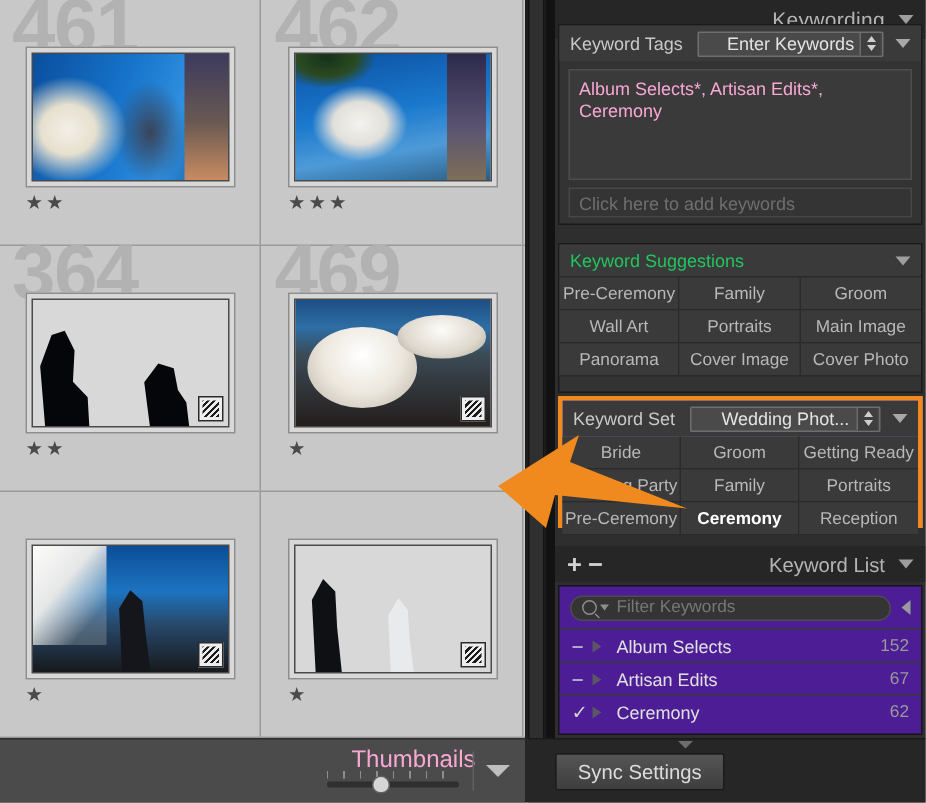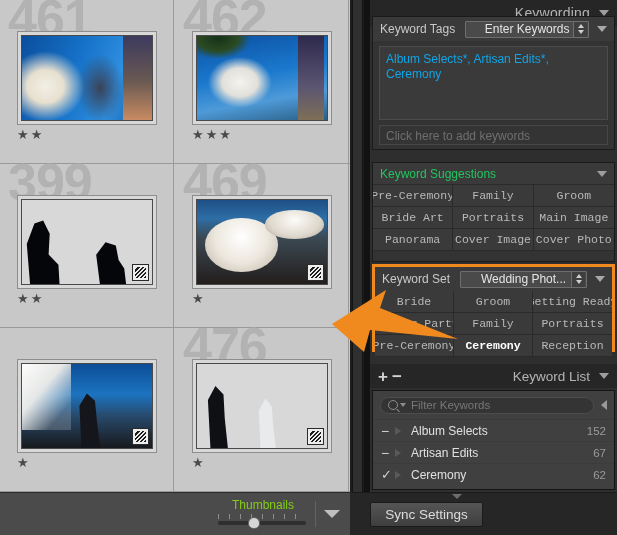--- a/index.html
+++ b/index.html
@@ -108,50 +108,50 @@
   .spinner{
     position:absolute;right:1px;top:0;width:14px;height:15px;background:#3f3f3f;border-left:1px solid #6e6e6e;
     display:flex;flex-direction:column;align-items:center;justify-content:center;gap:2px;box-sizing:border-box;
   }
   .spin-up{width:0;height:0;border-left:3px solid transparent;border-right:3px solid transparent;border-bottom:4px solid #cfcfcf;}
   .spin-dn{width:0;height:0;border-left:3px solid transparent;border-right:3px solid transparent;border-top:4px solid #cfcfcf;}
   .tri-sm{width:0;height:0;border-left:5px solid transparent;border-right:5px solid transparent;border-top:6px solid #a8a8a8;margin-left:8px;}
 
   .kw-textarea{
     margin:5px 6px 0 6px;height:74px;background:#3a3a3a;border:1px solid #4c4c4c;
-    color:#0ea5e9;font-size:12px;padding:5px 6px;box-sizing:border-box;line-height:15px;
+    color:#f9a8d4;font-size:12px;padding:5px 6px;box-sizing:border-box;line-height:15px;
   }
   .kw-add{
     margin:5px 6px 6px 6px;height:20px;background:#343434;border:1px solid #474747;
     color:#6f6f6f;font-size:12px;padding:2px 6px;box-sizing:border-box;line-height:16px;
   }
 
   .sect-title{display:flex;align-items:center;height:22px;padding:0 7px;box-sizing:border-box;background:#3a3a3a;border-bottom:1px solid #2a2a2a;}
   .sect-title .lbl{color:#22c55e;font-size:12px;flex:1;}
 
   .kgrid{display:grid;grid-template-columns:1fr 1fr 1fr;background:#2a2a2a;}
   .kgrid .kc{
     height:22px;display:flex;align-items:center;justify-content:center;
     background:#3a3a3a;color:#b8b8b8;font-size:11.5px;
     border-right:1px solid #2a2a2a;border-bottom:1px solid #2a2a2a;box-sizing:border-box;
-    white-space:nowrap;overflow:hidden;font-family:Liberation Mono, monospace;
+    white-space:nowrap;overflow:hidden;
   }
   .kgrid .kc:nth-child(3n){border-right:none;}
   .kgrid .kc.active{color:#ffffff;font-weight:bold;}
 
   
   .kwset-wrap{position:absolute;left:2px;top:264px;width:243px;height:88px;border:3px solid #f08a1e;box-sizing:border-box;background:#f0abfc;}
 
   
   .klist-head{position:absolute;left:0;top:364px;width:247px;height:24px;background:#262626;display:flex;align-items:center;padding:0 8px;box-sizing:border-box;}
   .plusminus{color:#d2d2d2;font-size:17px;line-height:1;margin-right:4px;font-weight:bold;}
   .klist-head .spacer{flex:1;}
   .klist-head .title{color:#b4b4b4;font-size:13.5px;}
 
-  .klist-body{position:absolute;left:2px;top:390px;width:243px;height:100px;background:#404040;border:1px solid #151515;box-sizing:border-box;}
+  .klist-body{position:absolute;left:2px;top:390px;width:243px;height:100px;background:#4c1d95;border:1px solid #151515;box-sizing:border-box;}
   .filterbar{height:28px;display:flex;align-items:center;padding:0 7px;box-sizing:border-box;}
   .search-pill{
     flex:1;height:17px;border:1px solid #4d4d4d;border-radius:9px;background:#343434;
     display:flex;align-items:center;padding:0 7px;box-sizing:border-box;
   }
   .mag{width:8px;height:8px;border:1.4px solid #8d8d8d;border-radius:50%;position:relative;flex:none;}
   .mag:after{content:"";position:absolute;right:-3px;bottom:-2px;width:4px;height:1.4px;background:#8d8d8d;transform:rotate(45deg);}
   .mag-caret{width:0;height:0;border-left:3px solid transparent;border-right:3px solid transparent;border-top:4px solid #8d8d8d;margin-left:2px;}
   .ph-txt{color:#777777;font-size:11.5px;margin-left:5px;}
   .caret-left{width:0;height:0;border-top:5px solid transparent;border-bottom:5px solid transparent;border-right:6px solid #9a9a9a;margin-left:7px;flex:none;}
@@ -162,21 +162,21 @@
   .kw-arrow{width:16px;flex:none;display:flex;align-items:center;}
   .kw-arrow i{
     display:block;width:0;height:0;border-top:4px solid transparent;border-bottom:4px solid transparent;
     border-left:6px solid #5f5f5f;opacity:.85;
   }
   .kw-name{flex:1;color:#e0e0e0;font-size:12px;}
   .kw-count{color:#9a9a9a;font-size:11.5px;}
 
   
   .toolbar{position:absolute;left:0;top:492px;width:350px;height:43px;background:#4b4b4b;border-top:1px solid #2c2c2c;box-sizing:border-box;}
-  .tb-label{color:#84cc16;font-size:12px;position:absolute;right:56px;top:5px;}
+  .tb-label{color:#f9a8d4;font-size:16px;position:absolute;right:33px;top:5px;}
   .slider{position:absolute;right:44px;top:24px;width:88px;height:10px;}
   .slider .ticks{position:absolute;left:0;top:-3px;width:100%;height:5px;
     background:repeating-linear-gradient(90deg,#8e8e8e 0 1px,transparent 1px 11px);}
   .slider .trk{position:absolute;left:0;top:4px;width:100%;height:4px;background:#2f2f2f;border-radius:2px;}
   .slider .knob{position:absolute;left:30px;top:0;width:12px;height:12px;background:#d6d6d6;border-radius:50% 50% 45% 45%;border:1px solid #606060;box-sizing:border-box;}
   .tb-div{position:absolute;right:34px;top:8px;width:1px;height:26px;background:#626262;}
   .tb-tri{position:absolute;right:10px;top:17px;width:0;height:0;border-left:8px solid transparent;border-right:8px solid transparent;border-top:8px solid #bfbfbf;}
 
   .sync-bar{position:absolute;left:352px;top:492px;width:265px;height:43px;background:#262626;border-top:1px solid #1a1a1a;box-sizing:border-box;}
   .sync-tri{position:absolute;left:100px;top:1px;width:0;height:0;border-left:5px solid transparent;border-right:5px solid transparent;border-top:5px solid #6d6d6d;}
@@ -213,21 +213,21 @@
           <div class="thumb-img ph462">
             <div class="badge"></div>
           </div>
         </div>
         <div class="stars">★★★</div>
       </div>
     </div>
 
     <div class="grid-row" style="top:164px;">
       <div class="cell left">
-        <div class="cell-index">399</div>
+        <div class="cell-index">364</div>
         <div class="thumb-frame">
           <div class="thumb-img ph468">
             <div class="badge"></div>
           </div>
         </div>
         <div class="stars">★★</div>
       </div>
       <div class="cell right">
         <div class="cell-index">469</div>
         <div class="thumb-frame">
@@ -242,21 +242,20 @@
     <div class="grid-row" style="top:328px;">
       <div class="cell left">
         <div class="thumb-frame">
           <div class="thumb-img ph475">
             <div class="badge"></div>
           </div>
         </div>
         <div class="stars">★</div>
       </div>
       <div class="cell right">
-        <div class="cell-index">476</div>
         <div class="thumb-frame">
           <div class="thumb-img ph476">
             <div class="badge"></div>
           </div>
         </div>
         <div class="stars">★</div>
       </div>
     </div>
   </div>
 
@@ -291,21 +290,21 @@
 
     <div class="section" style="position:absolute;left:2px;top:162px;width:243px;height:100px;">
       <div class="sect-title">
         <span class="lbl">Keyword Suggestions</span>
         <span class="tri" style="margin-left:0;"></span>
       </div>
       <div class="kgrid">
         <div class="kc">Pre-Ceremony</div>
         <div class="kc">Family</div>
         <div class="kc">Groom</div>
-        <div class="kc">Bride Art</div>
+        <div class="kc">Wall Art</div>
         <div class="kc">Portraits</div>
         <div class="kc">Main Image</div>
         <div class="kc">Panorama</div>
         <div class="kc">Cover Image</div>
         <div class="kc">Cover Photo</div>
       </div>
     </div>
 
     <div class="kwset-wrap">
       <div class="row-label">

